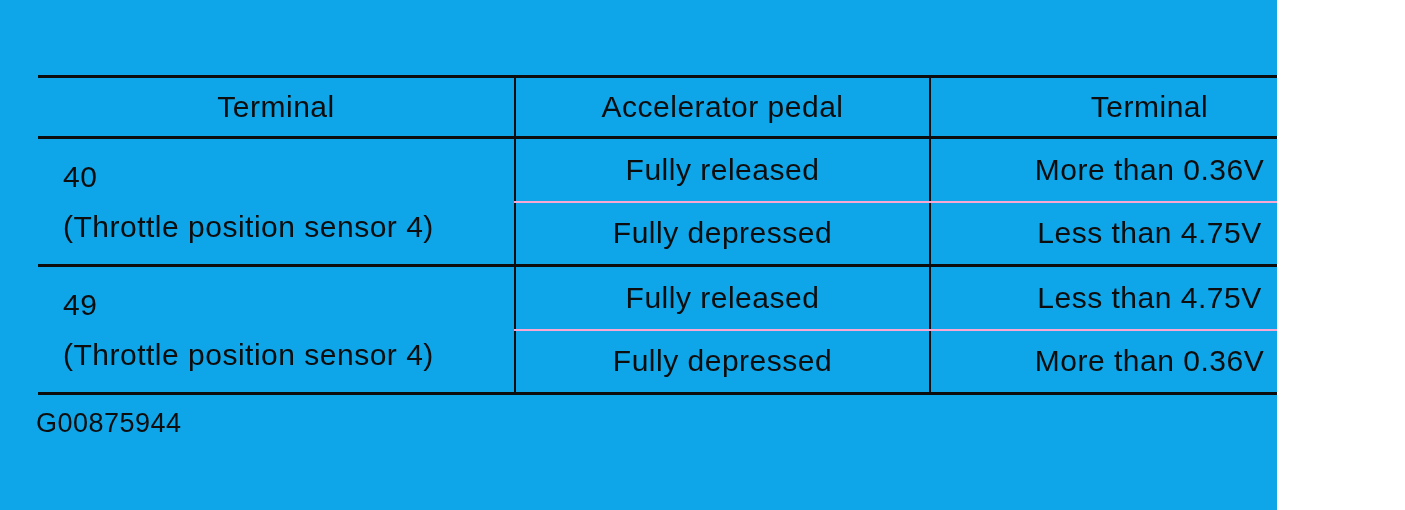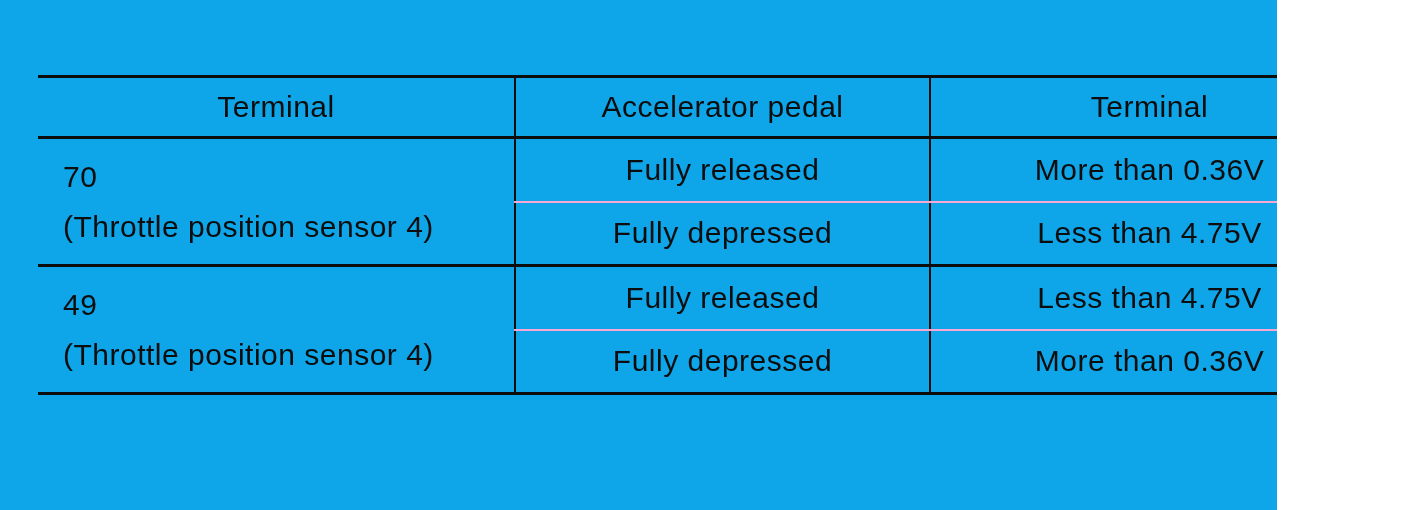--- a/index.html
+++ b/index.html
@@ -87,21 +87,21 @@
     <thead>
       <tr>
         <th class="col-terminal">Terminal</th>
         <th class="col-pedal">Accelerator pedal</th>
         <th class="col-voltage">Terminal</th>
       </tr>
     </thead>
     <tbody>
       <tr class="sub-row">
         <td class="terminal-cell" rowspan="2">
-          <div class="terminal-num">70</div>
+          <div class="terminal-num">40</div>
           <div class="terminal-note">(Throttle position sensor 4)</div>
         </td>
         <td class="pedal-cell">Fully released</td>
         <td class="voltage-cell">More than 0.36V</td>
       </tr>
       <tr class="group-end">
         <td class="pedal-cell">Fully depressed</td>
         <td class="voltage-cell">Less than 4.75V</td>
       </tr>
       <tr class="sub-row">
@@ -112,14 +112,15 @@
         <td class="pedal-cell">Fully released</td>
         <td class="voltage-cell">Less than 4.75V</td>
       </tr>
       <tr class="group-end">
         <td class="pedal-cell">Fully depressed</td>
         <td class="voltage-cell">More than 0.36V</td>
       </tr>
     </tbody>
   </table>
 
+  <div class="caption">G00875944</div>
 
 </div>
 
 </body></html>

